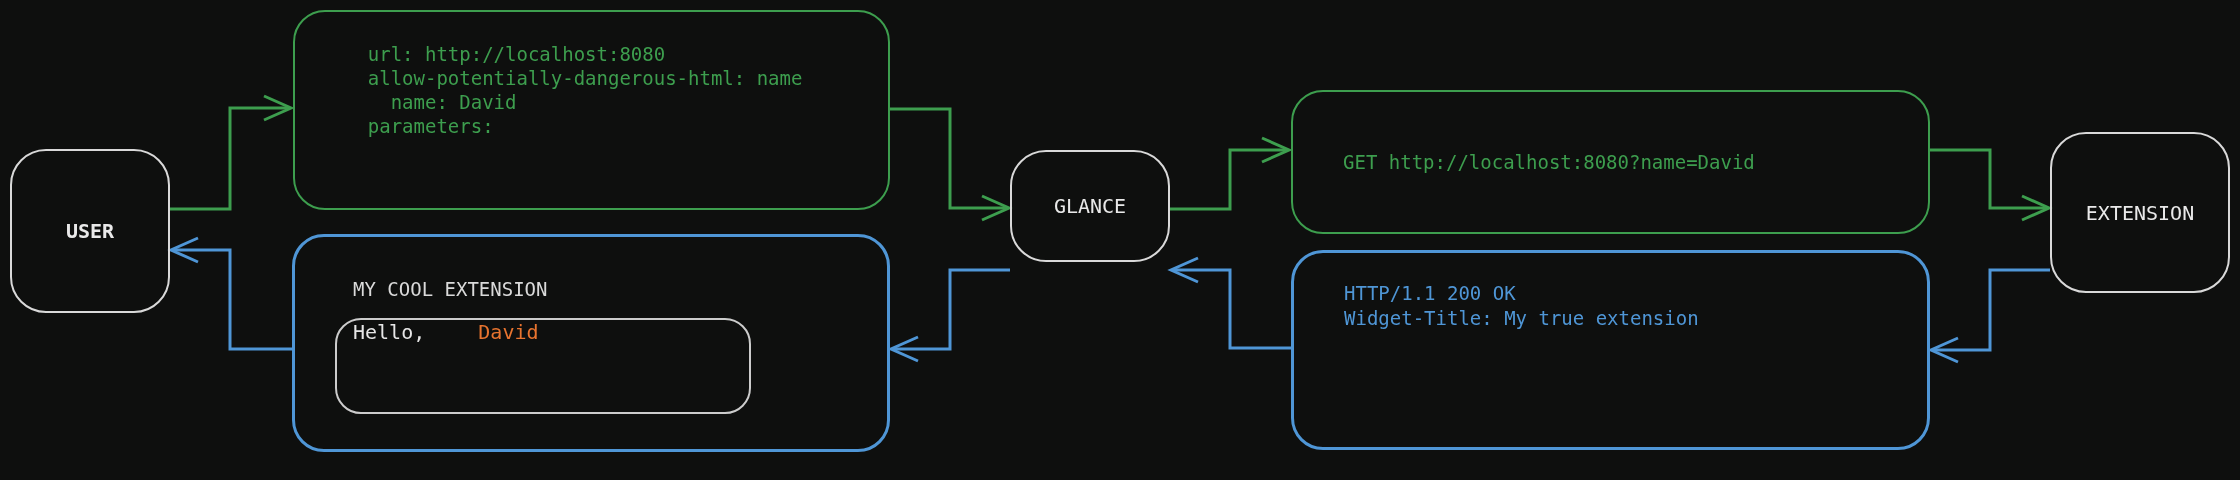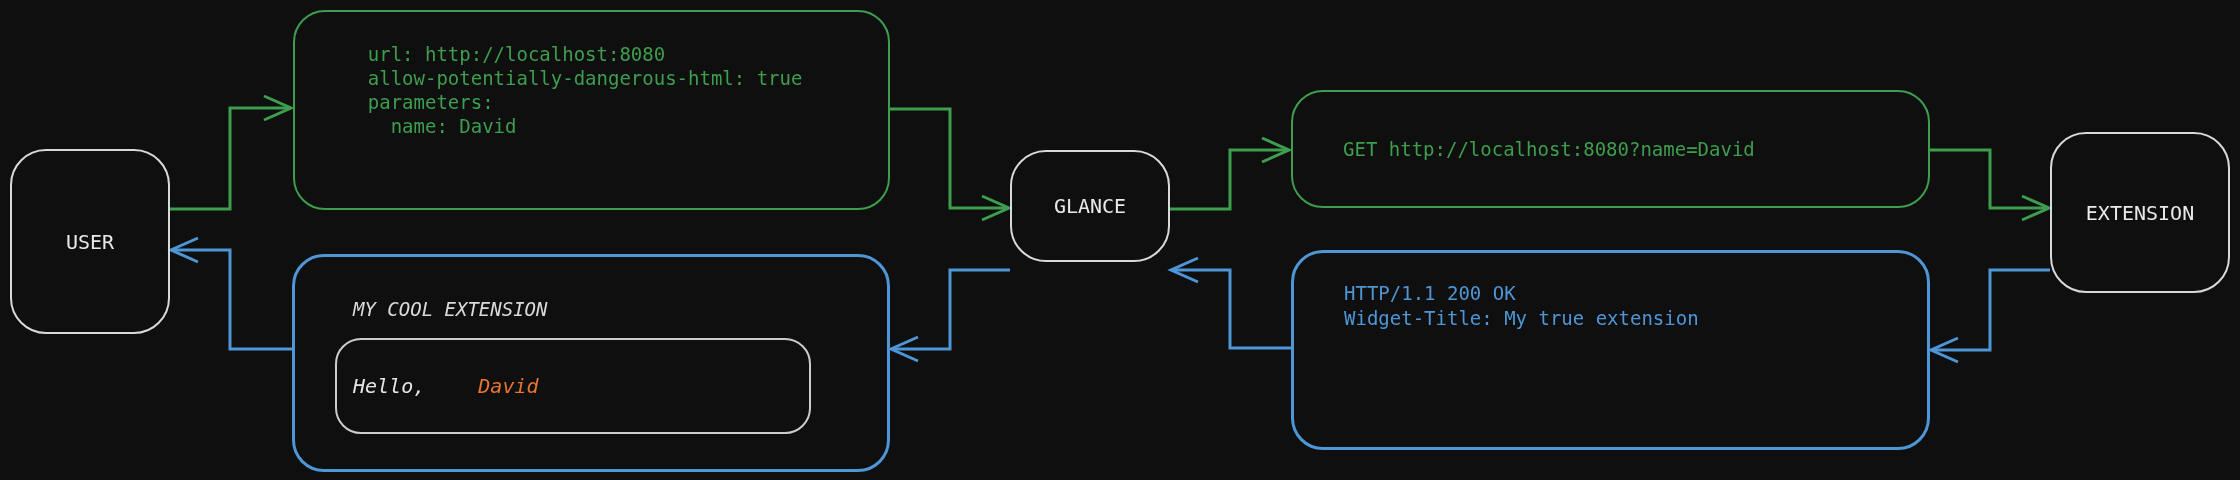--- a/index.html
+++ b/index.html
@@ -33,21 +33,21 @@
     box-sizing: border-box;
     border: 2.5px solid var(--node-border, #d9d9d9);
     border-radius: 36px;
     display: flex;
     align-items: center;
     justify-content: center;
     color: var(--node-text, #e9e9e9);
     font-size: 20px;
     background: transparent;
   }
-  #node-user      { left: 10px;   top: 149px; width: 160px; height: 185px; }
+  #node-user      { left: 10px;   top: 149px; width: 160px; height: 164px; font-weight: bold; }
   #node-glance    { left: 1010px; top: 150px; width: 160px; height: 112px; }
   #node-extension { left: 2050px; top: 132px; width: 180px; height: 161px; }
 
   .panel {
     position: absolute;
     box-sizing: border-box;
     border-radius: 32px;
     background: transparent;
   }
   .panel-green { border: 2.5px solid var(--green, #3d9e4e); color: var(--green, #3d9e4e); }
@@ -60,53 +60,53 @@
     height: 24px;
   }
 
   #config-box {
     left: 293px; top: 10px;
     width: 597px; height: 200px;
     padding: 30px 0 0 27px;
   }
   #request-box {
     left: 1291px; top: 90px;
-    width: 639px; height: 118px;
+    width: 639px; height: 144px;
     display: flex;
     align-items: center;
     padding-left: 50px;
   }
   #response-box {
     left: 1291px; top: 250px;
     width: 639px; height: 200px;
     padding: 28px 0 0 50px;
   }
   #response-box .code-line { line-height: 25px; height: 25px; }
 
   #widget-box {
-    left: 292px; top: 254px;
-    width: 598px; height: 218px; font-style: italic;
+    left: 292px; top: 234px;
+    width: 598px; height: 218px;
   }
   .widget-title {
     position: absolute;
     left: 58px; top: 40px;
     font-size: 19px;
     line-height: 24px;
     color: var(--title-text, #dadada);
     white-space: pre;
   }
   .inner-box {
     position: absolute;
     left: 40px; top: 81px;
-    width: 476px; height: 96px;
+    width: 416px; height: 96px;
     box-sizing: border-box;
     border: 2px solid var(--inner-border, #cccccc);
     border-radius: 26px;
     display: flex;
-    align-items: center;
+    align-items: flex-start;
     padding-left: 16px;
     font-size: 20px;
     white-space: pre;
     color: var(--greeting-text, #e6e6e6);
   }
   .name-accent { color: var(--greeting-name, #e8742f); margin-left: 41px; }
 </style>
 </head>
 <body>
 
@@ -140,23 +140,23 @@
   <div id="node-glance" class="node">
     <span>GLANCE</span>
   </div>
 
   <div id="node-extension" class="node">
     <span>EXTENSION</span>
   </div>
 
   <div id="config-box" class="panel panel-green">
     <div class="code-line">    url: http://localhost:8080</div>
-    <div class="code-line">    allow-potentially-dangerous-html: true</div>
+    <div class="code-line">    allow-potentially-dangerous-html: name</div>
+    <div class="code-line">      name: David</div>
     <div class="code-line">    parameters:</div>
-    <div class="code-line">      name: David</div>
   </div>
 
   <div id="request-box" class="panel panel-green">
     <div class="code-line">GET http://localhost:8080?name=David</div>
   </div>
 
   <div id="response-box" class="panel panel-blue">
     <div class="code-line">HTTP/1.1 200 OK</div>
     <div class="code-line">Widget-Title: My true extension</div>
     <div class="code-line"></div>

